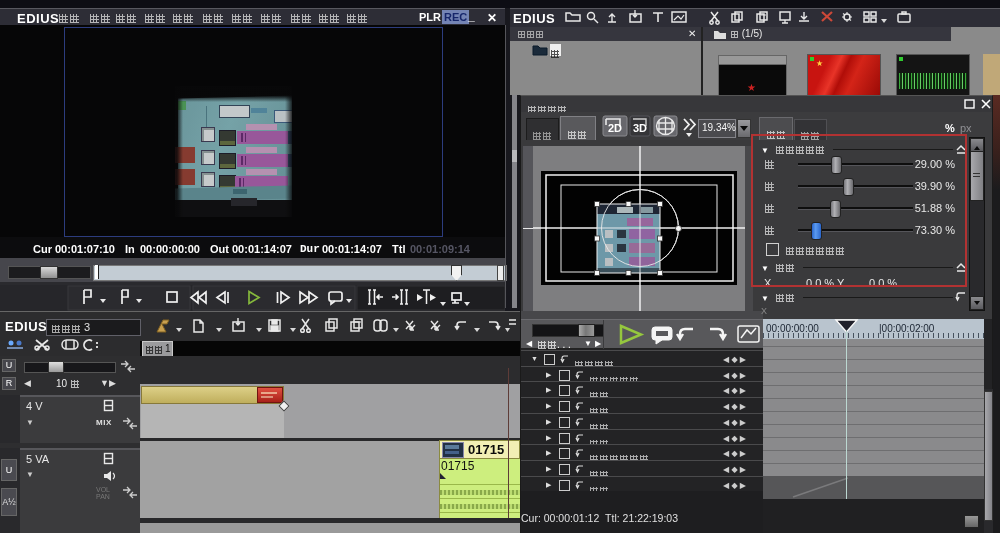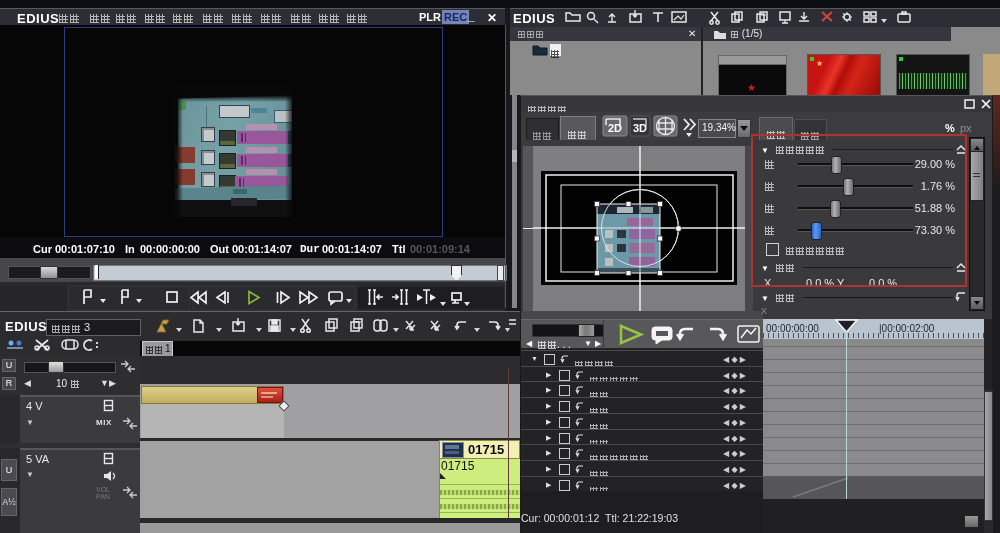--- a/index.html
+++ b/index.html
@@ -459,21 +459,21 @@
         </svg>
 
   <div class="a" style="left:0;top:14px;width:214px;height:88px;" id="sliders">
           <span class="a" style="left:11px;top:4px;"><i class="z"></i></span>
           <div class="a" style="left:45px;top:9px;width:115px;height:2px;background:#0e0e0e;border-bottom:1px solid #55555a;"></div>
           <div class="a" style="left:78px;top:2px;width:9px;height:16px;border-radius:3px;background:linear-gradient(90deg,#77777c,#b0b0b4 40%,#6a6a6e);border:1px solid #222;"></div>
           <span class="a" style="left:142px;top:4px;width:60px;text-align:right;">29.00 %</span>
           <span class="a" style="left:11px;top:26px;"><i class="z"></i></span>
           <div class="a" style="left:45px;top:31px;width:115px;height:2px;background:#0e0e0e;border-bottom:1px solid #55555a;"></div>
           <div class="a" style="left:90px;top:24px;width:9px;height:16px;border-radius:3px;background:linear-gradient(90deg,#77777c,#b0b0b4 40%,#6a6a6e);border:1px solid #222;"></div>
-          <span class="a" style="left:142px;top:26px;width:60px;text-align:right;">1.76 %</span>
+          <span class="a" style="left:142px;top:26px;width:60px;text-align:right;">39.90 %</span>
           <span class="a" style="left:11px;top:48px;"><i class="z"></i></span>
           <div class="a" style="left:45px;top:53px;width:115px;height:2px;background:#0e0e0e;border-bottom:1px solid #55555a;"></div>
           <div class="a" style="left:77px;top:46px;width:9px;height:16px;border-radius:3px;background:linear-gradient(90deg,#77777c,#b0b0b4 40%,#6a6a6e);border:1px solid #222;"></div>
           <span class="a" style="left:142px;top:48px;width:60px;text-align:right;">51.88 %</span>
           <span class="a" style="left:11px;top:70px;"><i class="z"></i></span>
           <div class="a" style="left:45px;top:75px;width:115px;height:2px;background:#0e0e0e;border-bottom:1px solid #55555a;"></div>
           <div class="a" style="left:58px;top:68px;width:9px;height:16px;border-radius:3px;background:linear-gradient(90deg,#2a66cc,#5a9af0 40%,#2a66cc);border:1px solid #222;"></div>
           <span class="a" style="left:142px;top:70px;width:60px;text-align:right;">73.30 %</span>
         </div>
 

